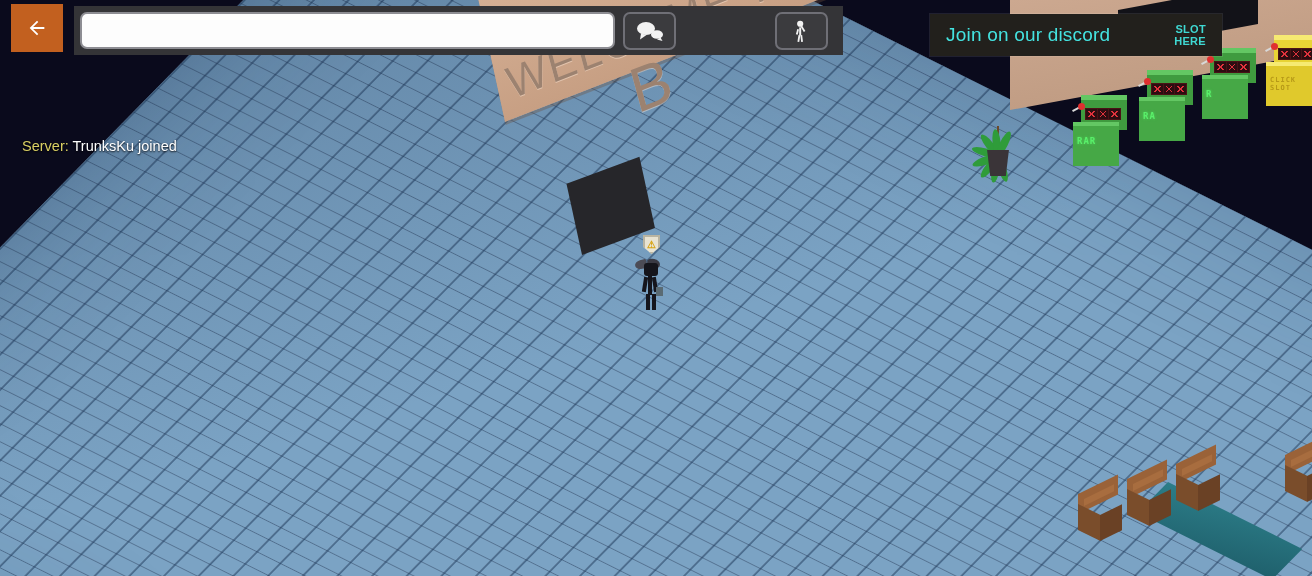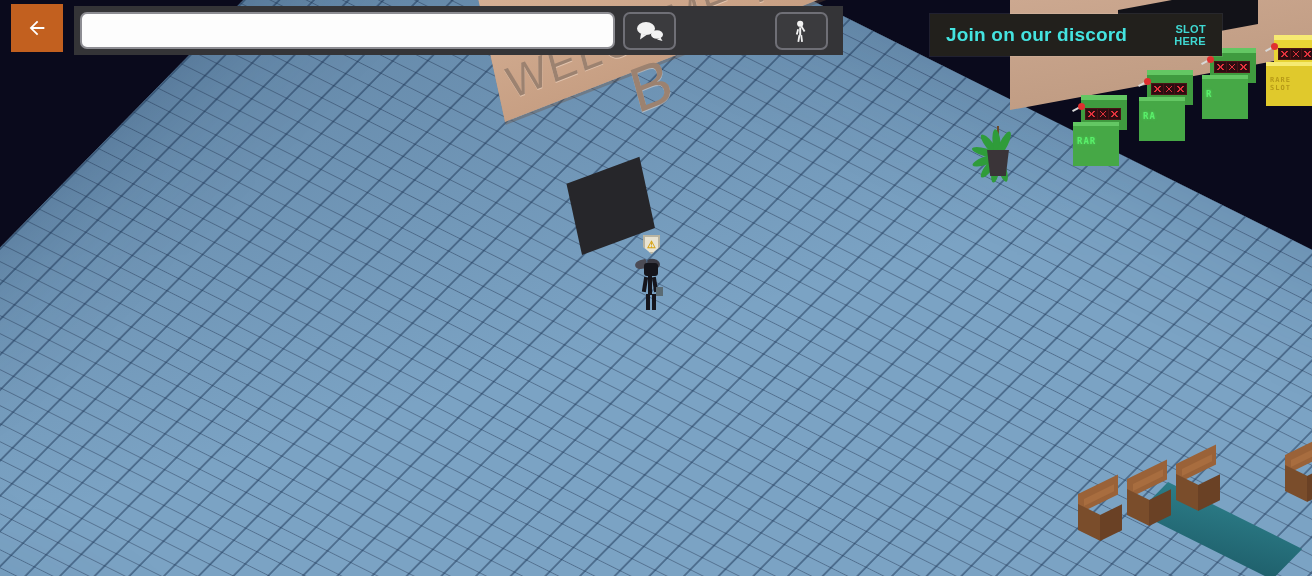--- a/index.html
+++ b/index.html
@@ -278,21 +278,21 @@
     background:#22201c;
     display:flex; align-items:center;
     padding:0 16px;
     z-index:45;
     cursor:pointer;
     box-shadow:0 0 0 1px rgba(255,255,255,.09);
   }
   #discord-text {
     color:#44e3e0;
     font-size:19px;
-    font-weight:bold;
+    font-weight:normal;
     letter-spacing:.2px;
     flex:1;
   }
   #discord-cta {
     color:#3fd8d2;
     font-size:11px;
     font-weight:bold;
     line-height:1.12;
     text-align:right;
     letter-spacing:.3px;
@@ -382,21 +382,21 @@
       <div class="head" style="background:#e8d335;"></div>
       <div class="reels">
         <div class="reel"></div>
         <div class="reel"></div>
         <div class="reel"></div>
       </div>
       <div class="lever"></div>
       <div class="knob"></div>
       <div class="body-top" style="background:#f6ea72;"></div>
       <div class="body" style="background:#e0c92c;"></div>
-      <div class="label" style="color:#b79a18;text-shadow:none;font-size:7px;">RARE SLOT</div>
+      <div class="label" style="color:#b79a18;text-shadow:none;font-size:7px;">CLICK SLOT</div>
     </div>
 
     <div class="mat" style="left:1168px; top:482px;"></div>
 
     <div class="crate" style="left:1078px; top:494px;">
       <div class="c-top"></div>
       <div class="c-left"></div>
       <div class="c-right"></div>
       <div class="c-rim"></div>
     </div>
@@ -429,20 +429,26 @@
       <div class="p-body"></div>
       <div class="p-arm-l"></div>
       <div class="p-arm-r"></div>
       <div class="p-item"></div>
       <div class="p-leg-l"></div>
       <div class="p-leg-r"></div>
     </div>
 
   </div>
 
+  <div id="chat-log">
+    <div class="chat-line">
+      <span class="who">Server:</span>
+      <span>TrunksKu joined</span>
+    </div>
+  </div>
 
   <div id="topbar">
 
     <div id="back-btn">
       <svg viewBox="0 0 24 24">
         <path d="M20 11H7.8l5.6-5.6L12 4l-8 8 8 8 1.4-1.4L7.8 13H20z"></path>
       </svg>
     </div>
 
     <div id="toolbar">

